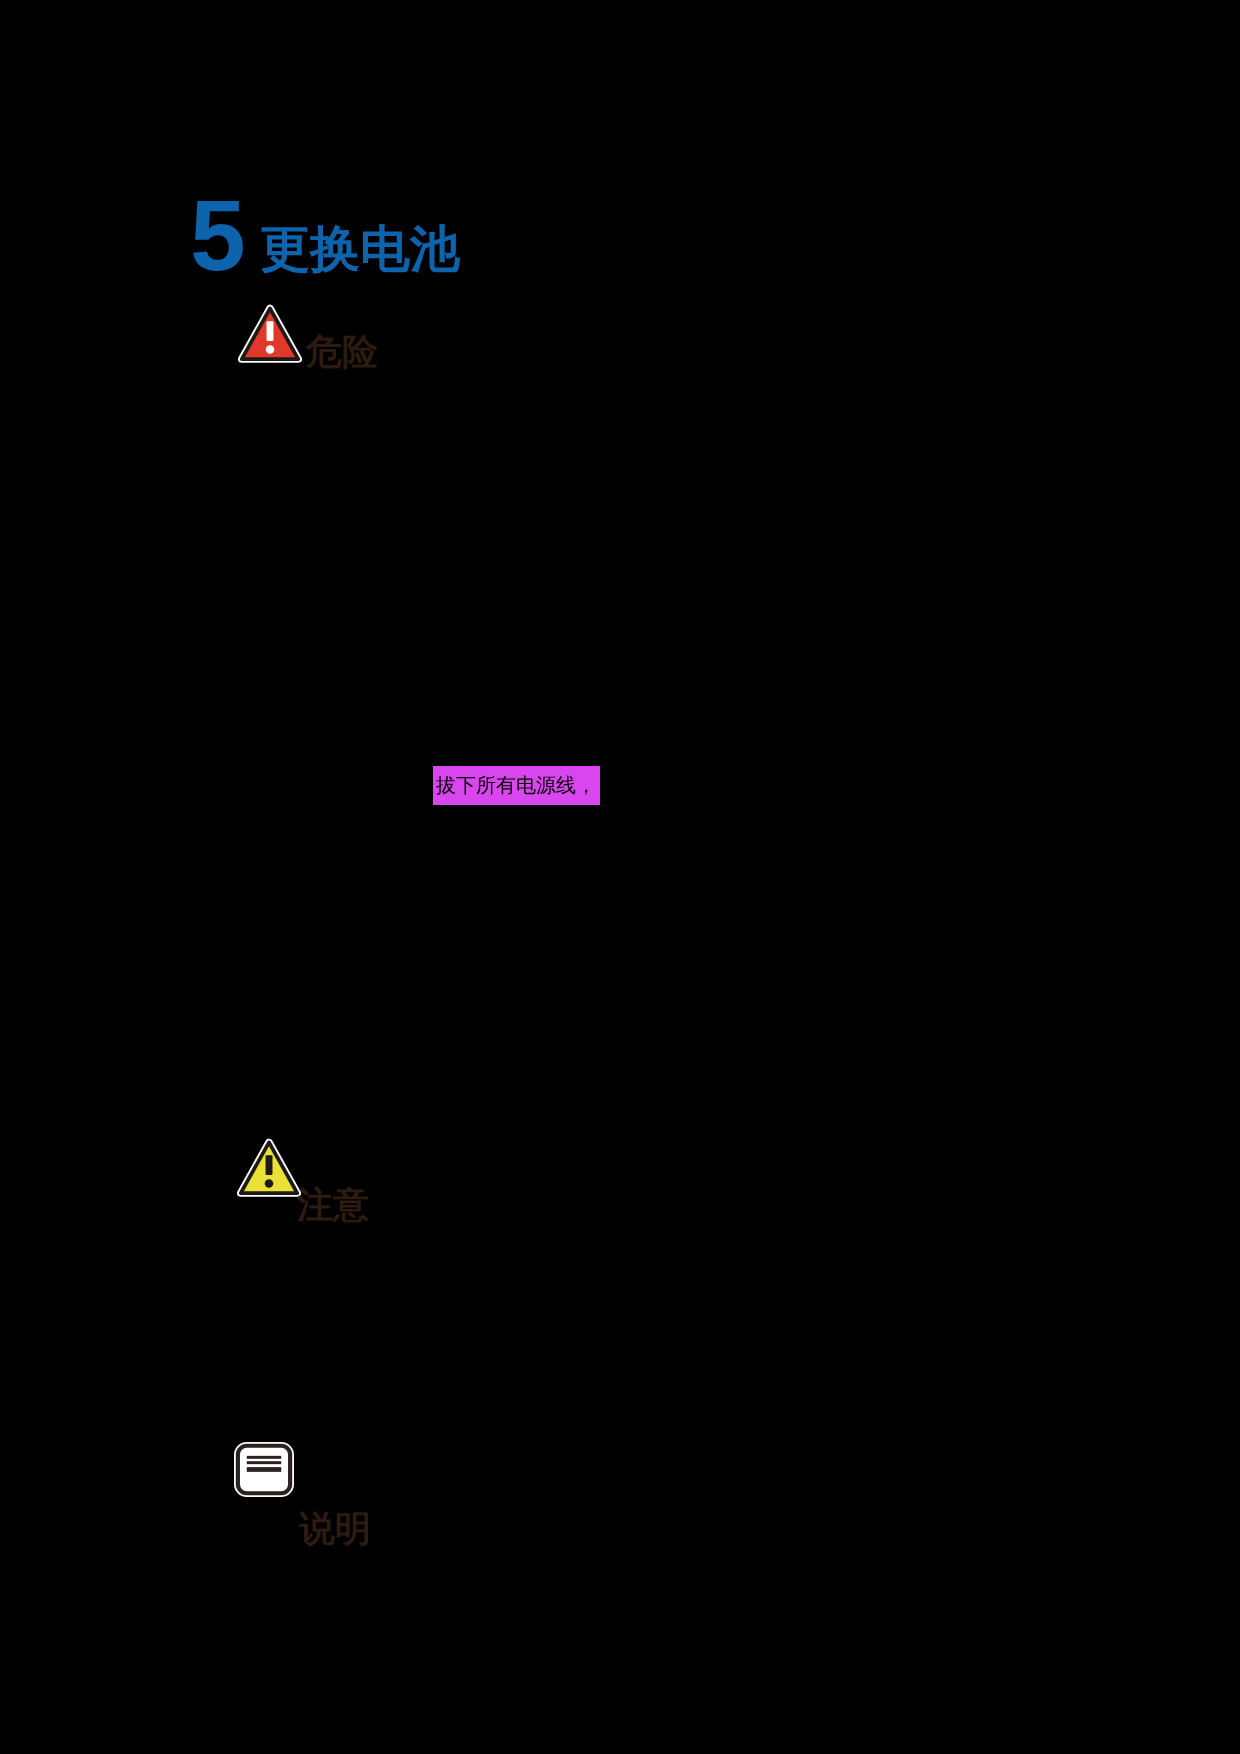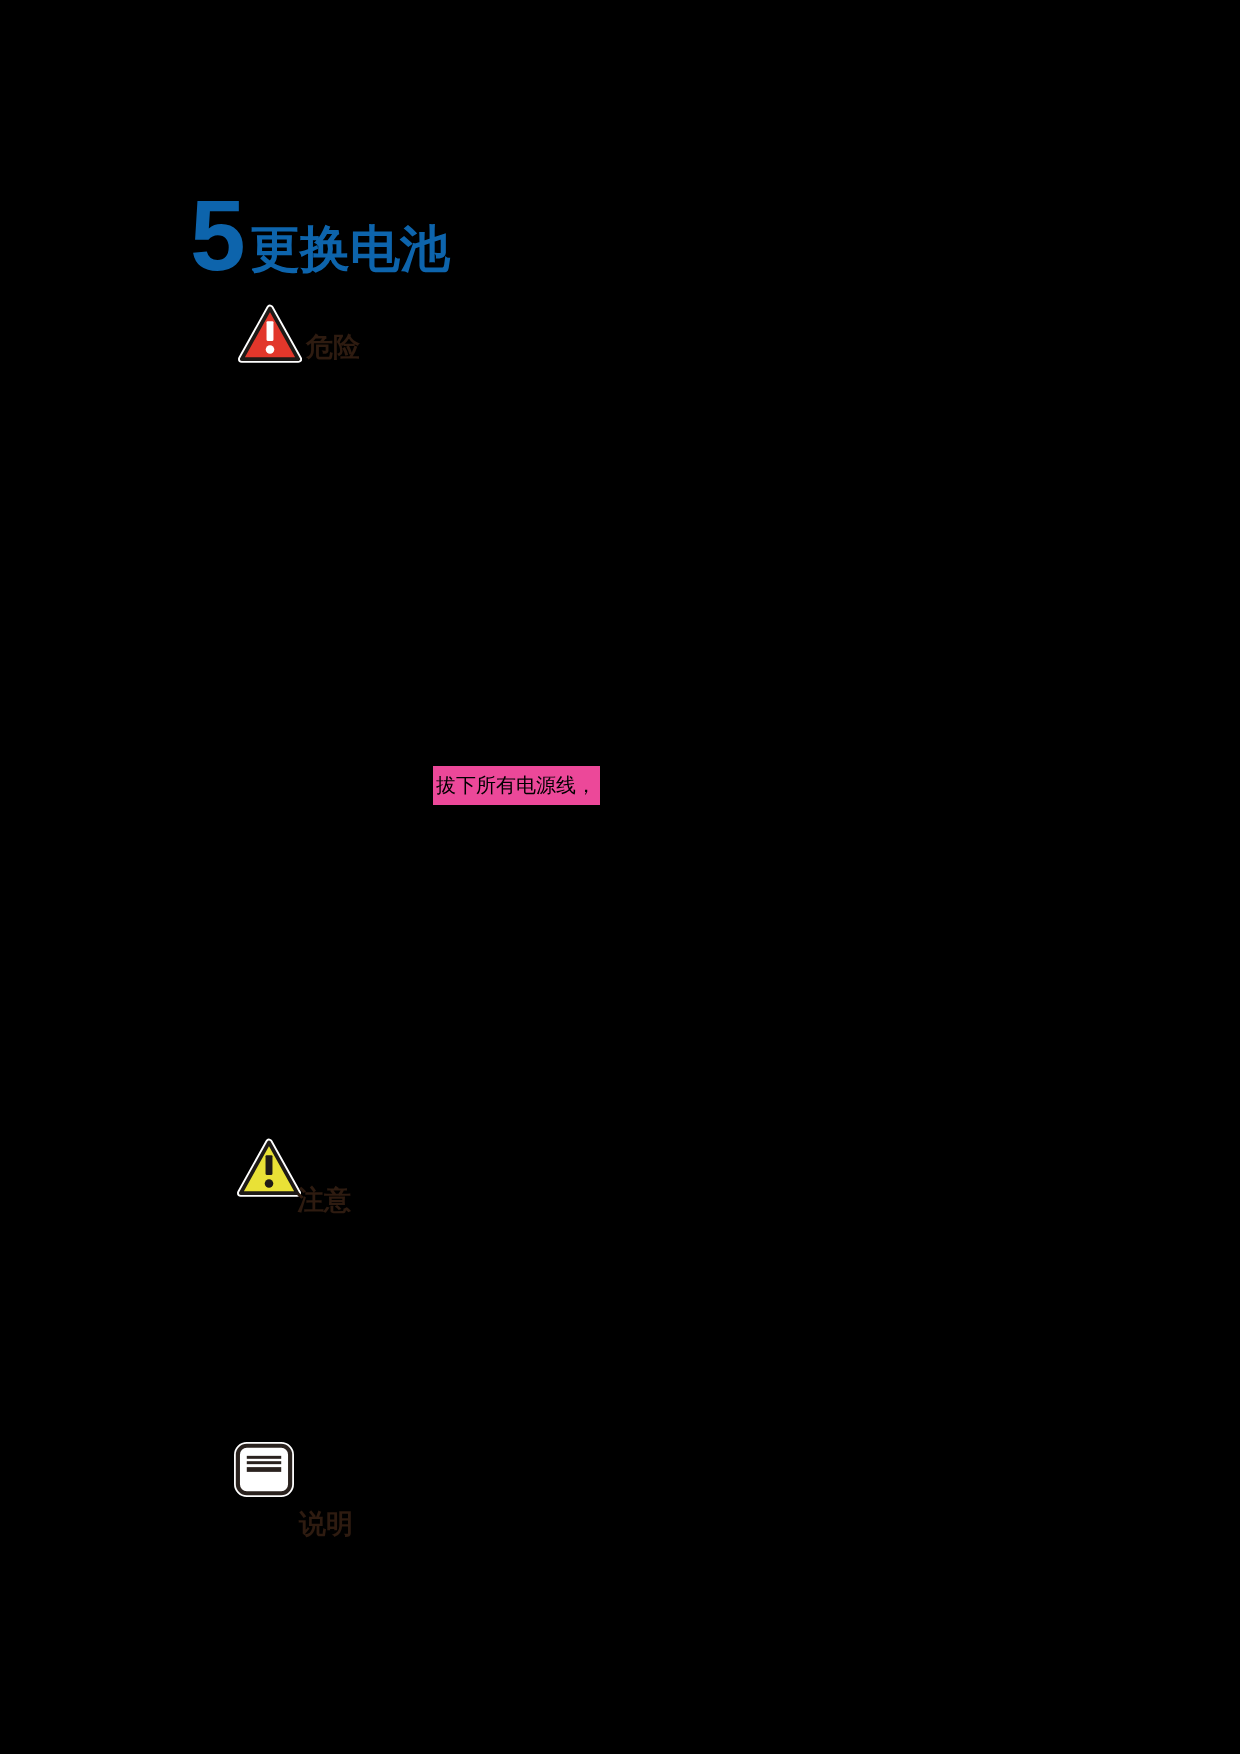--- a/index.html
+++ b/index.html
@@ -22,56 +22,56 @@
     left: 190px;
     top: 185px;
     font-size: 100px;
     font-weight: bold;
     line-height: 1;
     color: #0D64AC;
     letter-spacing: 0;
   }
   .chapter-title {
     position: absolute;
-    left: 250px;
+    left: 260px;
     top: 224px;
     font-size: 50px;
     font-weight: bold;
     line-height: 1;
     color: #0D64AC;
   }
 
   
   .callout-icon {
     position: absolute;
     display: block;
   }
   .icon-danger  { left: 238px; top: 303px;  width: 64px; height: 62px; }
   .icon-caution { left: 237px; top: 1137px; width: 64px; height: 62px; }
   .icon-note    { left: 233px; top: 1441px; width: 62px; height: 57px; }
 
   .callout-label {
     position: absolute;
-    font-size: 27px;
+    font-size: 36px;
     font-weight: bold;
     line-height: 1;
     color: #2E1B10;
   }
   .label-danger  { left: 306px; top: 334px;  }
   .label-caution { left: 297px; top: 1167px; margin-top: 20px; }
   .label-note    { left: 299px; top: 1511px; }
 
   
   .highlight-box {
     position: absolute;
     left: 433px;
     top: 766px;
     width: 164px;
     height: 39px;
-    background: #ec4899;
+    background: #d946ef;
     color: #000000;
     font-size: 20px;
     line-height: 39px;
     padding-left: 3px;
     white-space: nowrap;
   }
 </style>
 </head>
 <body>
 

